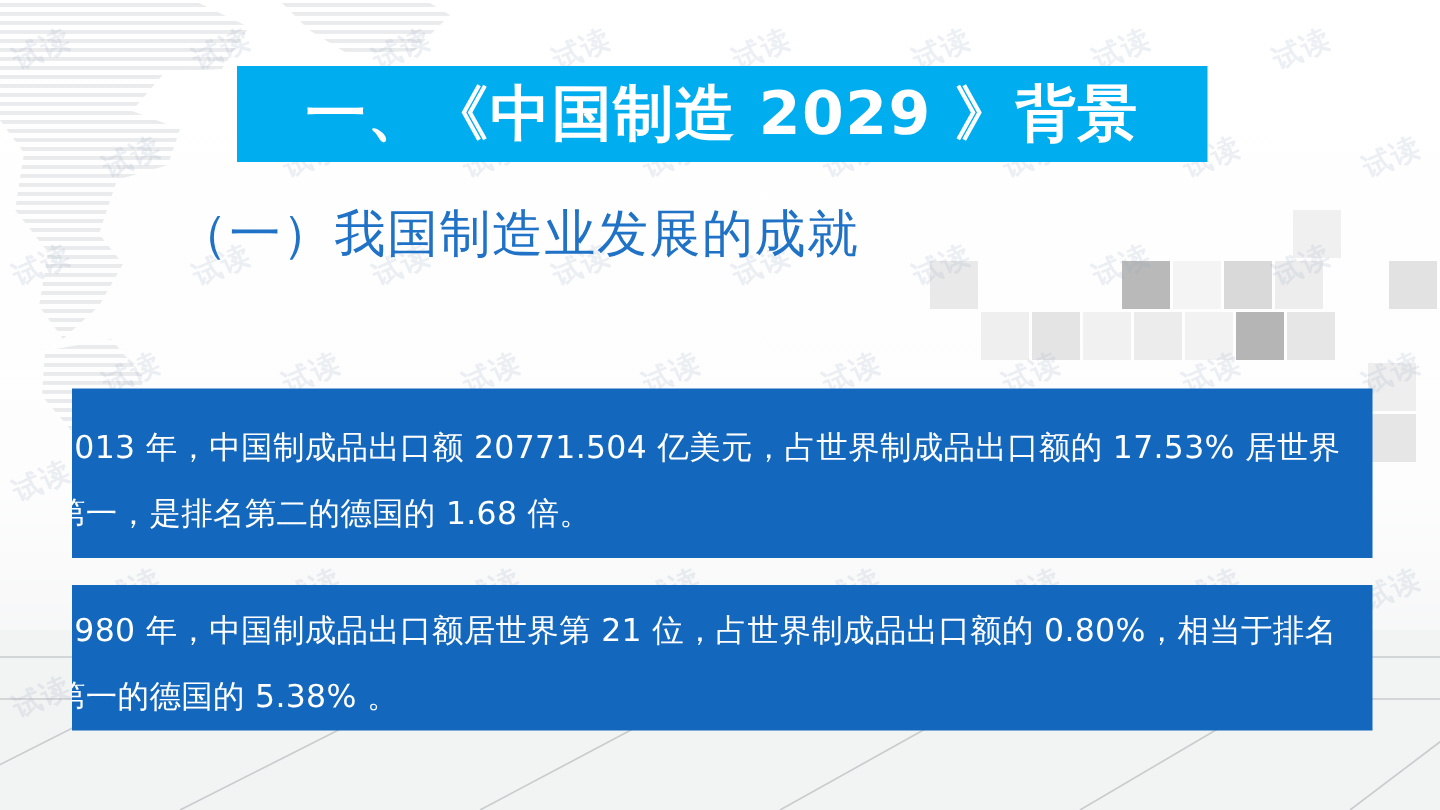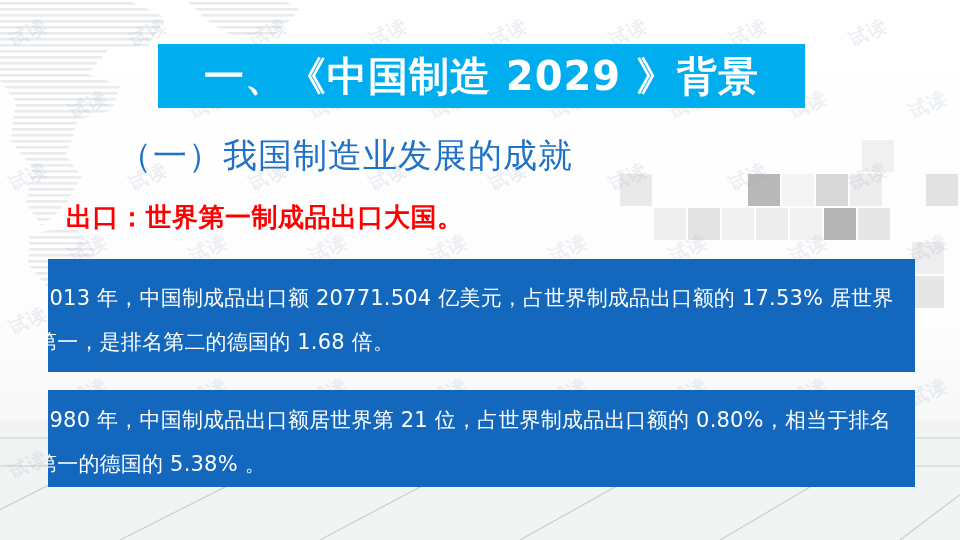--- a/index.html
+++ b/index.html
@@ -195,21 +195,20 @@
       <span class="ink" style="left:728px;top:452px;">试读</span>
       <span class="ink" style="left:848px;top:452px;">试读</span>
   </div>
 
   <div class="title-banner">
     <div class="title-text">一、《中国制造 2029 》背景</div>
   </div>
 
   <div class="subtitle">（一）我国制造业发展的成就</div>
 
-  <div class="red-line">出口：世界第一制成品出口大国。</div>
 
   <div class="bluebox" id="box-2013">
     <div class="bx-text">2013 年，中国制成品出口额 20771.504 亿美元，占世界制成品出口额的 17.53% 居世界第一，是排名第二的德国的 1.68 倍。</div>
   </div>
 
   <div class="bluebox" id="box-1980">
     <div class="bx-text">1980 年，中国制成品出口额居世界第 21 位，占世界制成品出口额的 0.80%，相当于排名第一的德国的 5.38% 。</div>
   </div>
 
 </div>

